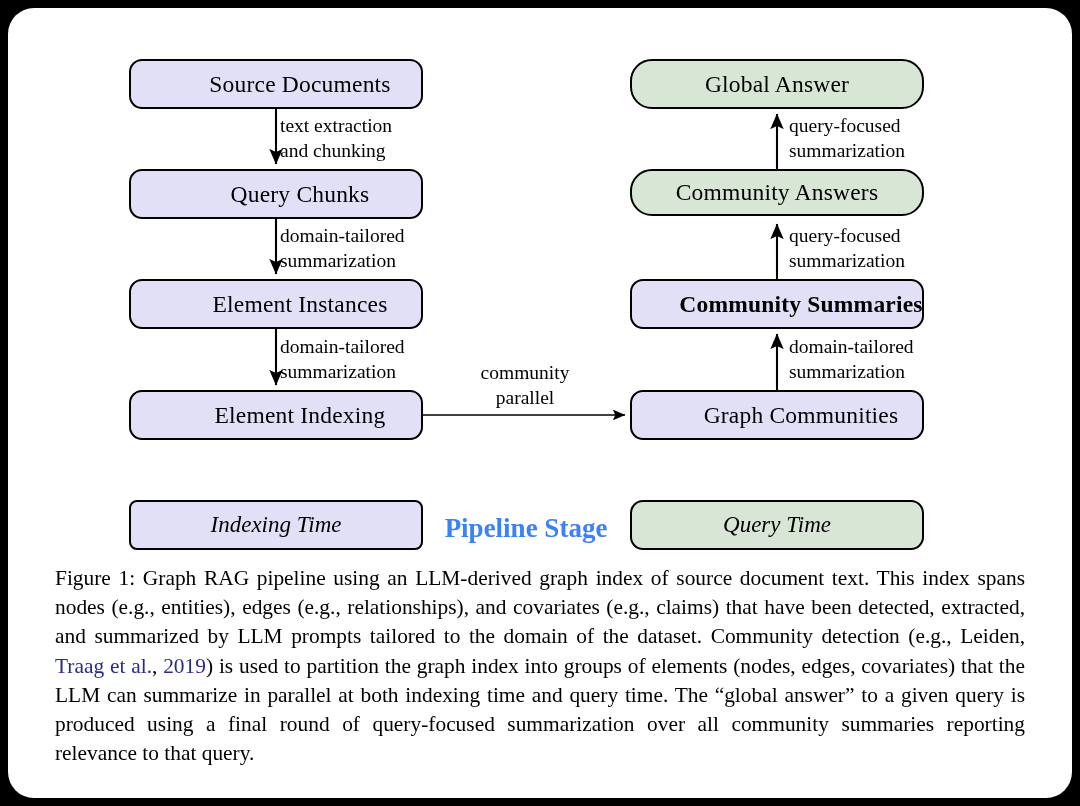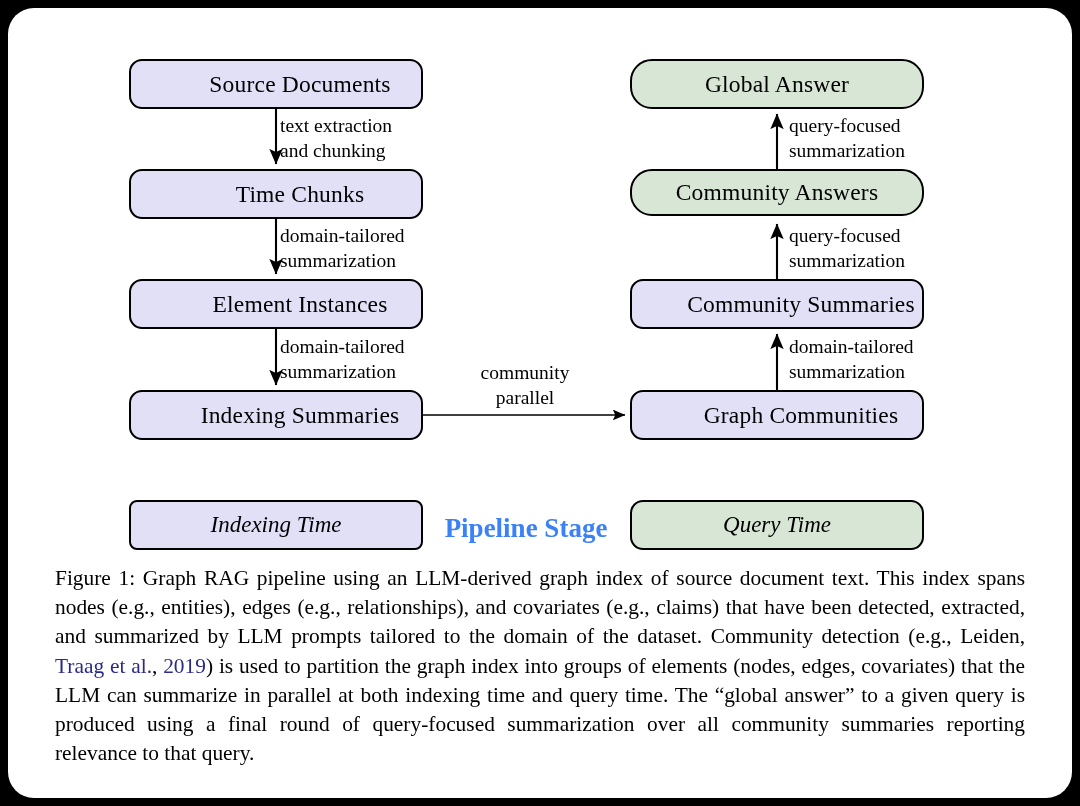--- a/index.html
+++ b/index.html
@@ -124,36 +124,36 @@
         <line x1="769" y1="382" x2="769" y2="326"></line>
       </g>
 
       <line x1="415" y1="407" x2="617" y2="407" stroke="#000000" stroke-width="1.7" fill="none" marker-end="url(#ahead)"></line>
     </svg>
 
     <div class="node indexing" style="left:121px; top:51px; width:294px; height:50px;">
       <span>Source Documents</span>
     </div>
     <div class="node indexing" style="left:121px; top:161px; width:294px; height:50px;">
-      <span>Time Chunks</span>
+      <span>Query Chunks</span>
     </div>
     <div class="node indexing" style="left:121px; top:271px; width:294px; height:50px;">
       <span>Element Instances</span>
     </div>
     <div class="node indexing" style="left:121px; top:382px; width:294px; height:50px;">
-      <span>Indexing Summaries</span>
+      <span>Element Indexing</span>
     </div>
 
     <div class="node query" style="left:622px; top:51px; width:294px; height:50px;">
       <span>Global Answer</span>
     </div>
     <div class="node query" style="left:622px; top:161px; width:294px; height:47px;">
       <span>Community Answers</span>
     </div>
-    <div class="node indexing" style="left:622px; top:271px; width:294px; height:50px;">
+    <div class="node indexing" style="left:622px; top:271px; width:294px; height:50px;font-weight:bold;">
       <span>Community Summaries</span>
     </div>
     <div class="node indexing" style="left:622px; top:382px; width:294px; height:50px;">
       <span>Graph Communities</span>
     </div>
 
     <div class="edge-label" style="left:272px; top:105px;">
       <div>text extraction</div>
       <div>and chunking</div>
     </div>

